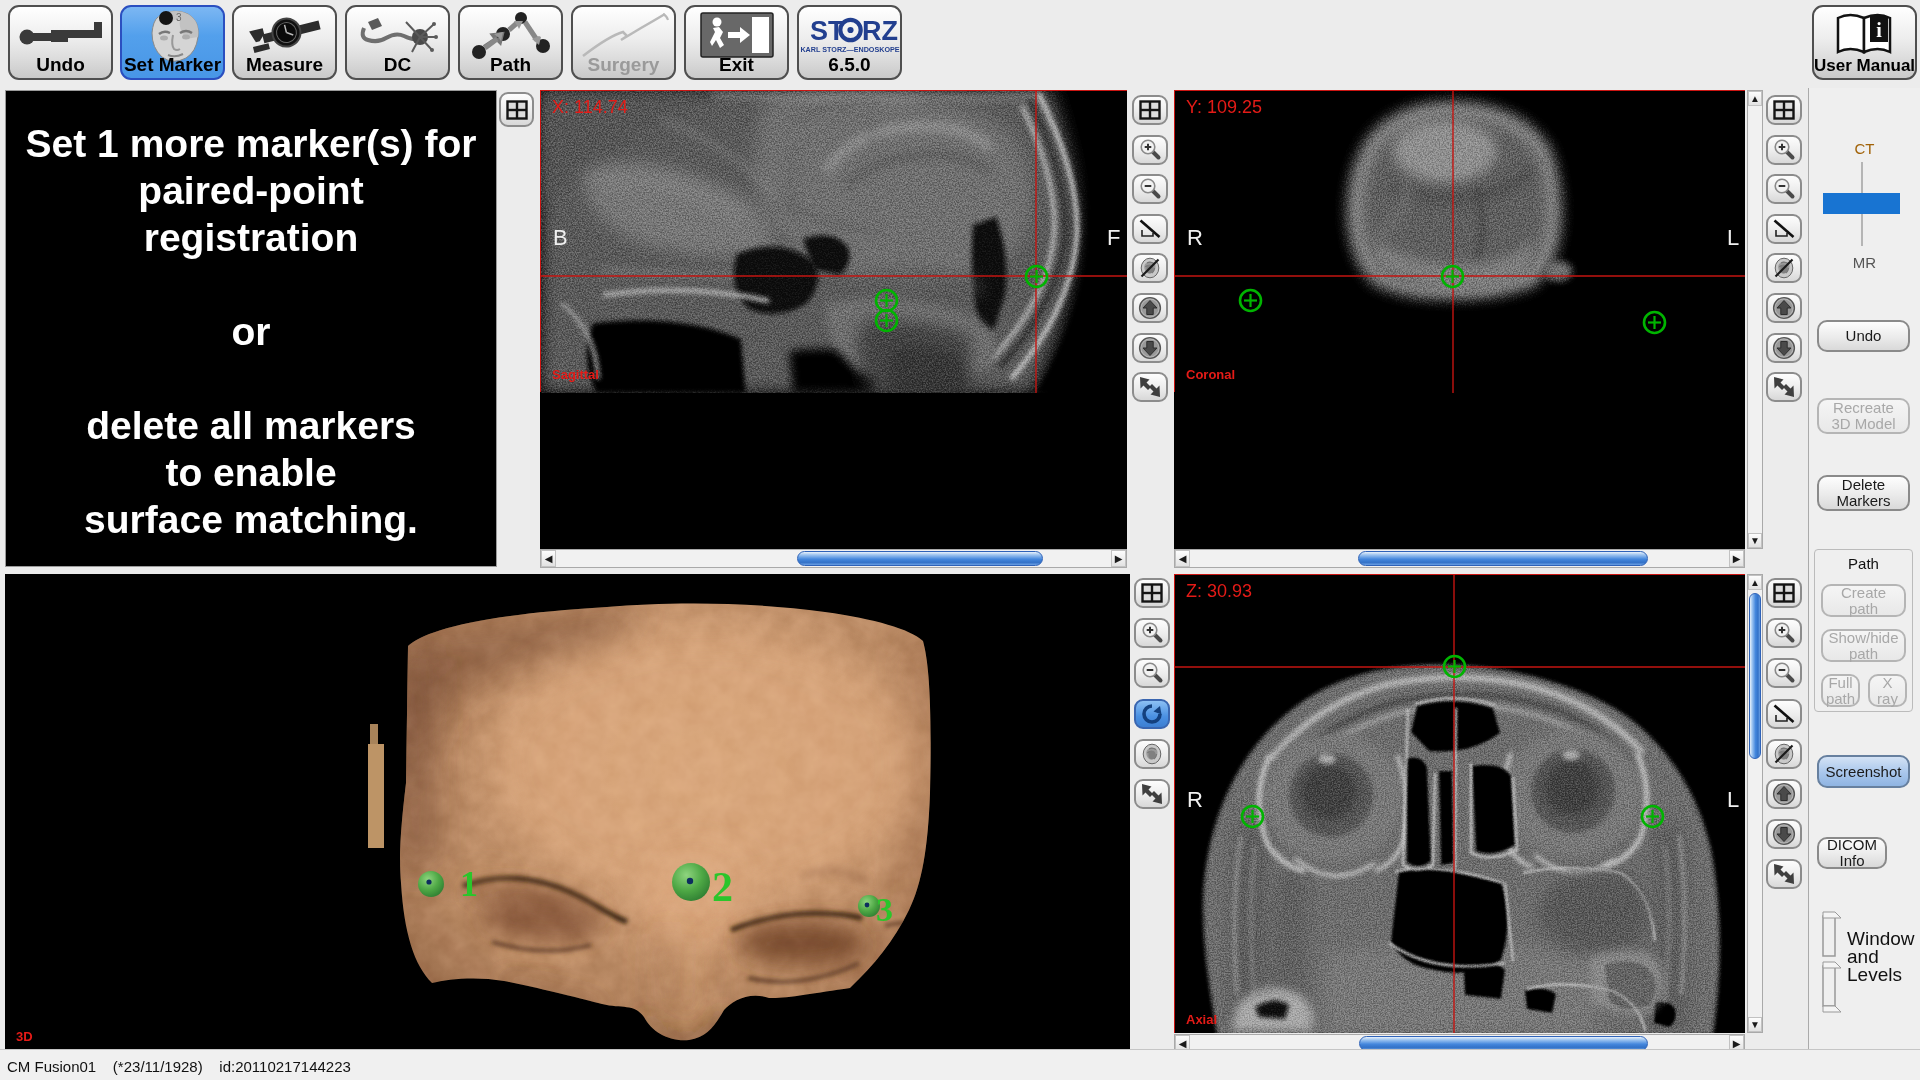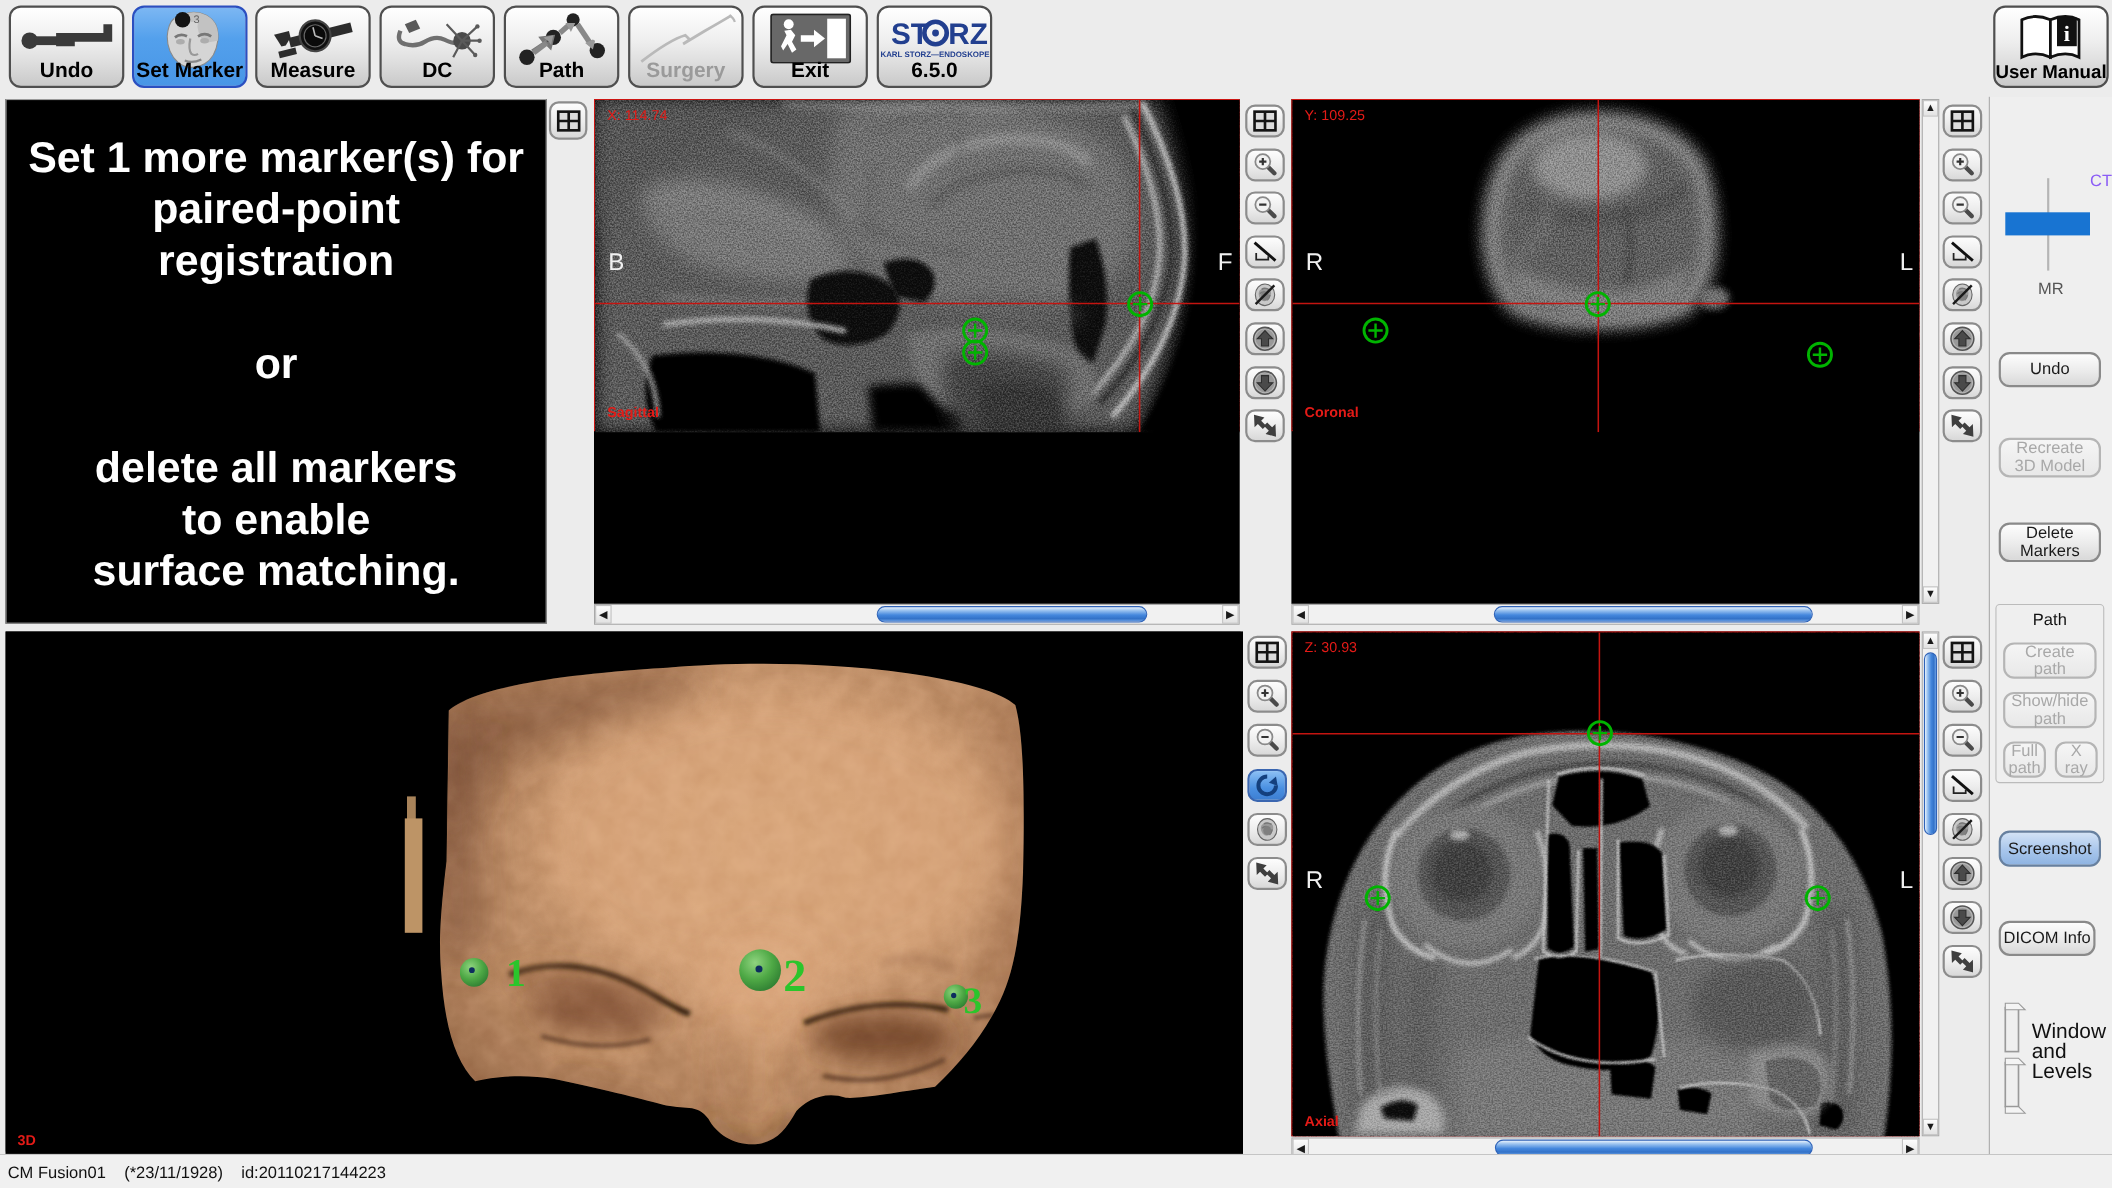--- a/index.html
+++ b/index.html
@@ -6,21 +6,21 @@
 .tbtn{position:absolute;top:5px;height:75px;width:105px;border:2px solid #4f4f4f;border-radius:11px;
  background:linear-gradient(180deg,#ffffff 0%,#ededed 45%,#dedede 70%,#c9c9c9 100%);}
 .tbtn .lbl{position:absolute;bottom:2px;width:100%;text-align:center;font-weight:bold;font-size:19px;color:#000;white-space:nowrap}
 .tbtn .ic{position:absolute;top:4px;left:0;width:100%;height:48px;display:flex;align-items:center;justify-content:center}
 .tbtn.sel{background:linear-gradient(180deg,#7cb7f3 0%,#53a0ec 40%,#4896e6 100%);border-color:#2b4fc0}
 .tbtn.dis .lbl{color:#9a9a9a}
 .view{position:absolute;background:#000;border:1px solid #9a9a9a}
 .toolbtn{position:absolute;width:36px;height:30px;border:2px solid #8c8c8c;border-radius:9px;
  background:linear-gradient(180deg,#fdfdfd,#ececec 55%,#d8d8d8);display:flex;align-items:center;justify-content:center}
 .toolbtn.blue{background:linear-gradient(180deg,#8cc0f4,#4a90e2 60%,#3d7fd2);border-color:#3a66b0}
-.redlbl{position:absolute;color:#e41b17;font-size:13px}
+.redlbl{position:absolute;color:#e41b17;font-size:18px}
 .redlbl.b{font-weight:bold;font-size:13px}
 .whlbl{position:absolute;color:#f0f0f0;font-size:22px}
 .sbbtn{position:absolute;border:2px solid #8a8a8a;border-radius:10px;color:#1a1a1a;
  background:linear-gradient(180deg,#fdfdfd,#ebebeb 55%,#d9d9d9);font-size:15px;display:flex;align-items:center;justify-content:center;text-align:center;line-height:16px}
 .sbbtn.dis{color:#a8a8a8;border-color:#b5b5b5;background:linear-gradient(180deg,#f5f5f5,#e8e8e8)}
 .sbbtn.blue{background:linear-gradient(180deg,#d3e2f5,#a8c6ec 55%,#8fb4e2);border-color:#67809f}
 .hsb{position:absolute;height:19px;background:#f1f1f1;border:1px solid #a9a9a9}
 .vsb{position:absolute;width:16px;background:#f1f1f1;border:1px solid #a9a9a9}
 .sbarrow{position:absolute;width:15px;height:17px;background:linear-gradient(180deg,#fdfdfd,#e2e2e2);display:flex;align-items:center;justify-content:center;font-size:10px;color:#1a1a1a;border:1px solid #c2c2c2}
 .vsb .sbarrow{width:14px;height:15px}
@@ -715,36 +715,36 @@
       <path d="M12 19.5 L19 12 L15.2 12 L15.2 5.5 L8.8 5.5 L8.8 12 L5 12 Z" fill="#4a4a4a" stroke="#2e2e2e" stroke-width="1"></path>
     </svg>
   </div>
 <div class="toolbtn" style="left:1766px;top:859px">
     <svg width="24" height="24" viewBox="0 0 24 24" style="">
       <path d="M3 3 L12.5 5.5 L9.5 8.5 L14 13 L11 16 L6.5 11.5 L3.5 14.5 Z" fill="#3f3f3f" transform="translate(-1,-1)"></path>
       <path d="M21 21 L11.5 18.5 L14.5 15.5 L10 11 L13 8 L17.5 12.5 L20.5 9.5 Z" fill="#3f3f3f" transform="translate(1,1)"></path>
     </svg>
   </div>
 <div class="abs" style="left:1808px;top:88px;width:112px;height:962px;background:#efefef;border-left:1px solid #aaa">
-<div class="abs" style="left:0;top:68px;width:100%;text-align:right;font-size:15px;color:#8b5cf6">CT</div>
+<div class="abs" style="left:0;top:52px;width:100%;text-align:center;font-size:15px;color:#a16207">CT</div>
 <div class="abs" style="left:52px;top:74px;width:2px;height:84px;background:#b5b5b5"></div>
 <div class="abs" style="left:14px;top:105px;width:77px;height:21px;background:#1874d2"></div>
 <div class="abs" style="left:0;top:166px;width:100%;text-align:center;font-size:15px;color:#555">MR</div>
 <div class="sbbtn" style="left:8px;top:232px;width:93px;height:32px">Undo</div>
 <div class="sbbtn dis" style="left:8px;top:310px;width:93px;height:36px">Recreate<br>3D Model</div>
 <div class="sbbtn" style="left:8px;top:387px;width:93px;height:36px">Delete<br>Markers</div>
 <div class="abs" style="left:5px;top:461px;width:99px;height:163px;border:1px solid #bbb;border-radius:4px">
   <div class="abs" style="left:0;top:5px;width:100%;text-align:center;font-size:15px;color:#111">Path</div>
   <div class="sbbtn dis" style="left:6px;top:34px;width:85px;height:33px">Create<br>path</div>
   <div class="sbbtn dis" style="left:6px;top:79px;width:85px;height:33px">Show/hide<br>path</div>
   <div class="sbbtn dis" style="left:6px;top:124px;width:39px;height:33px">Full<br>path</div>
   <div class="sbbtn dis" style="left:53px;top:124px;width:39px;height:33px">X<br>ray</div>
 </div>
 <div class="sbbtn blue" style="left:8px;top:667px;width:93px;height:33px">Screenshot</div>
-<div class="sbbtn" style="left:8px;top:749px;width:88px;height:32px">DICOM Info</div>
+<div class="sbbtn" style="left:8px;top:749px;width:70px;height:32px">DICOM Info</div>
 <svg class="abs" width="40" height="110" style="left:6px;top:820px">
  <rect x="8" y="8" width="12" height="40" fill="none" stroke="#999" stroke-width="1.5"></rect>
  <path d="M8 4 L20 4 L26 10 L8 10 Z" fill="#f4f4f4" stroke="#999" stroke-width="1"></path>
  <rect x="8" y="58" width="12" height="40" fill="none" stroke="#999" stroke-width="1.5"></rect>
  <path d="M8 54 L20 54 L26 60 L8 60 Z" fill="#f4f4f4" stroke="#999" stroke-width="1"></path>
  <path d="M8 98 L20 98 L26 104 L8 104 Z" fill="#f4f4f4" stroke="#999" stroke-width="1"></path>
 </svg>
 <div class="abs" style="left:38px;top:842px;font-size:19px;color:#111;line-height:18px">Window<br>and<br>Levels</div>
 </div>
 <div class="abs" style="left:0;top:1049px;width:1920px;height:31px;background:#f0f0f0;border-top:1px solid #c5c5c5">

